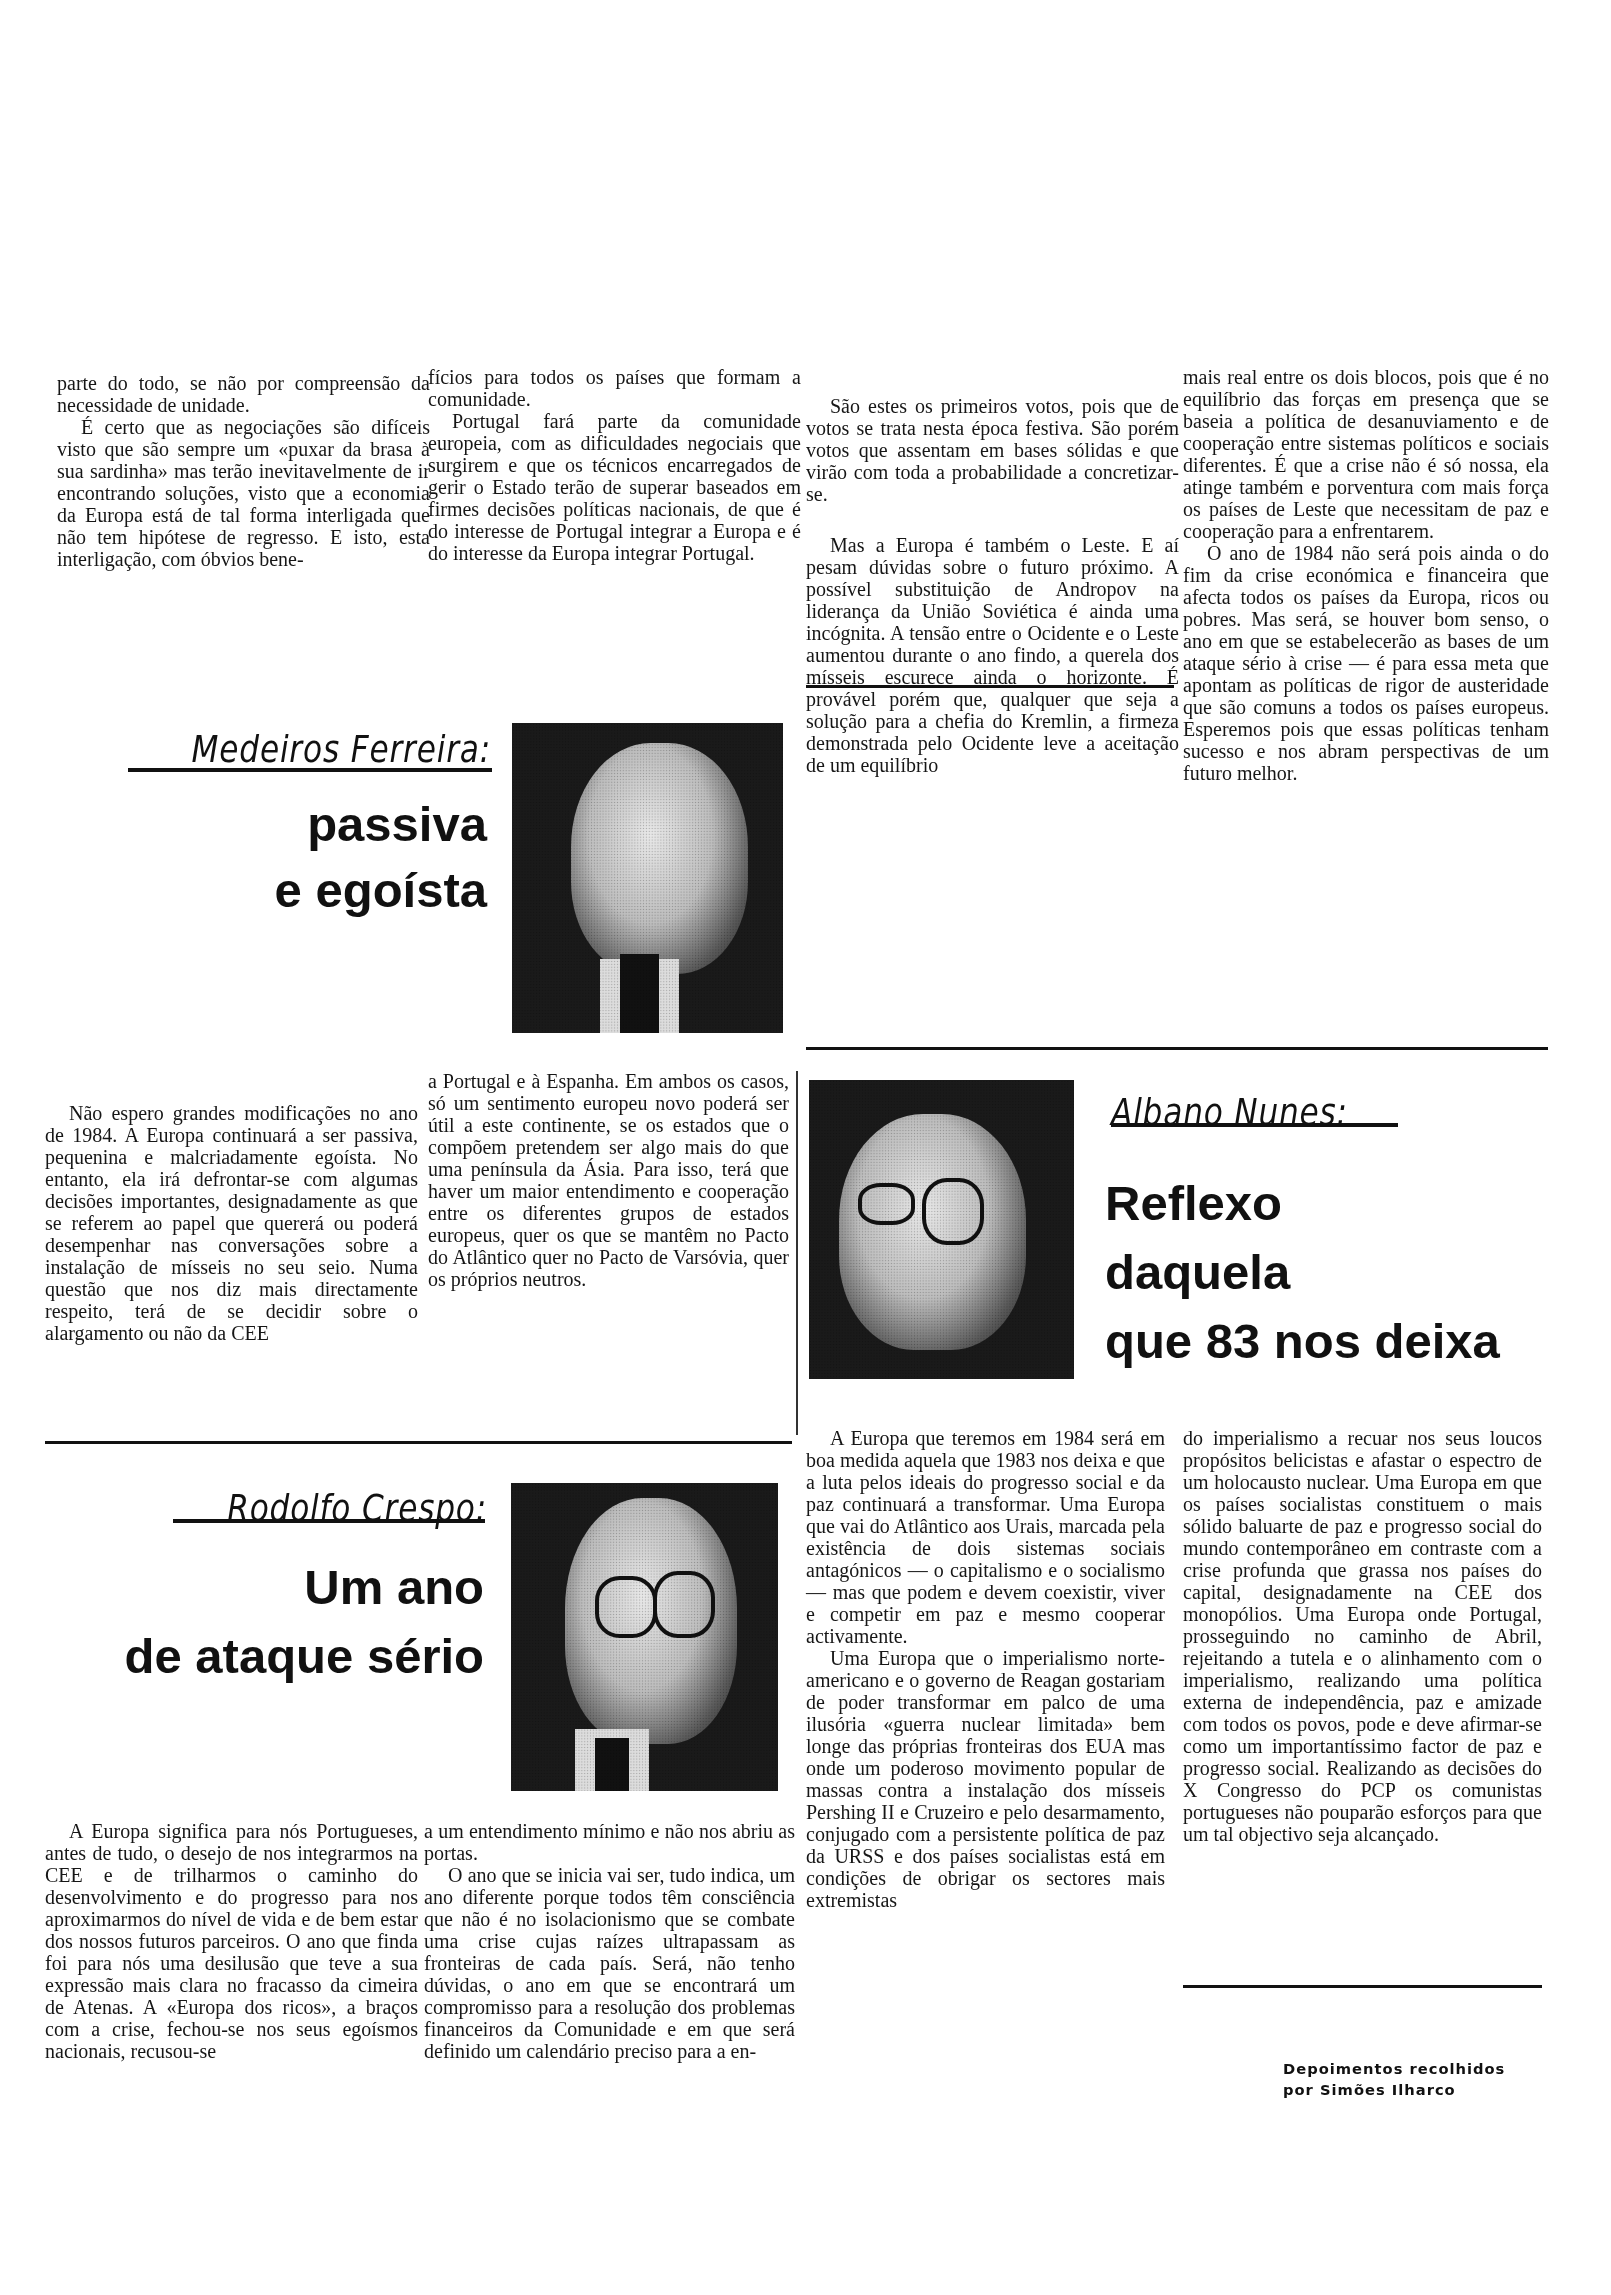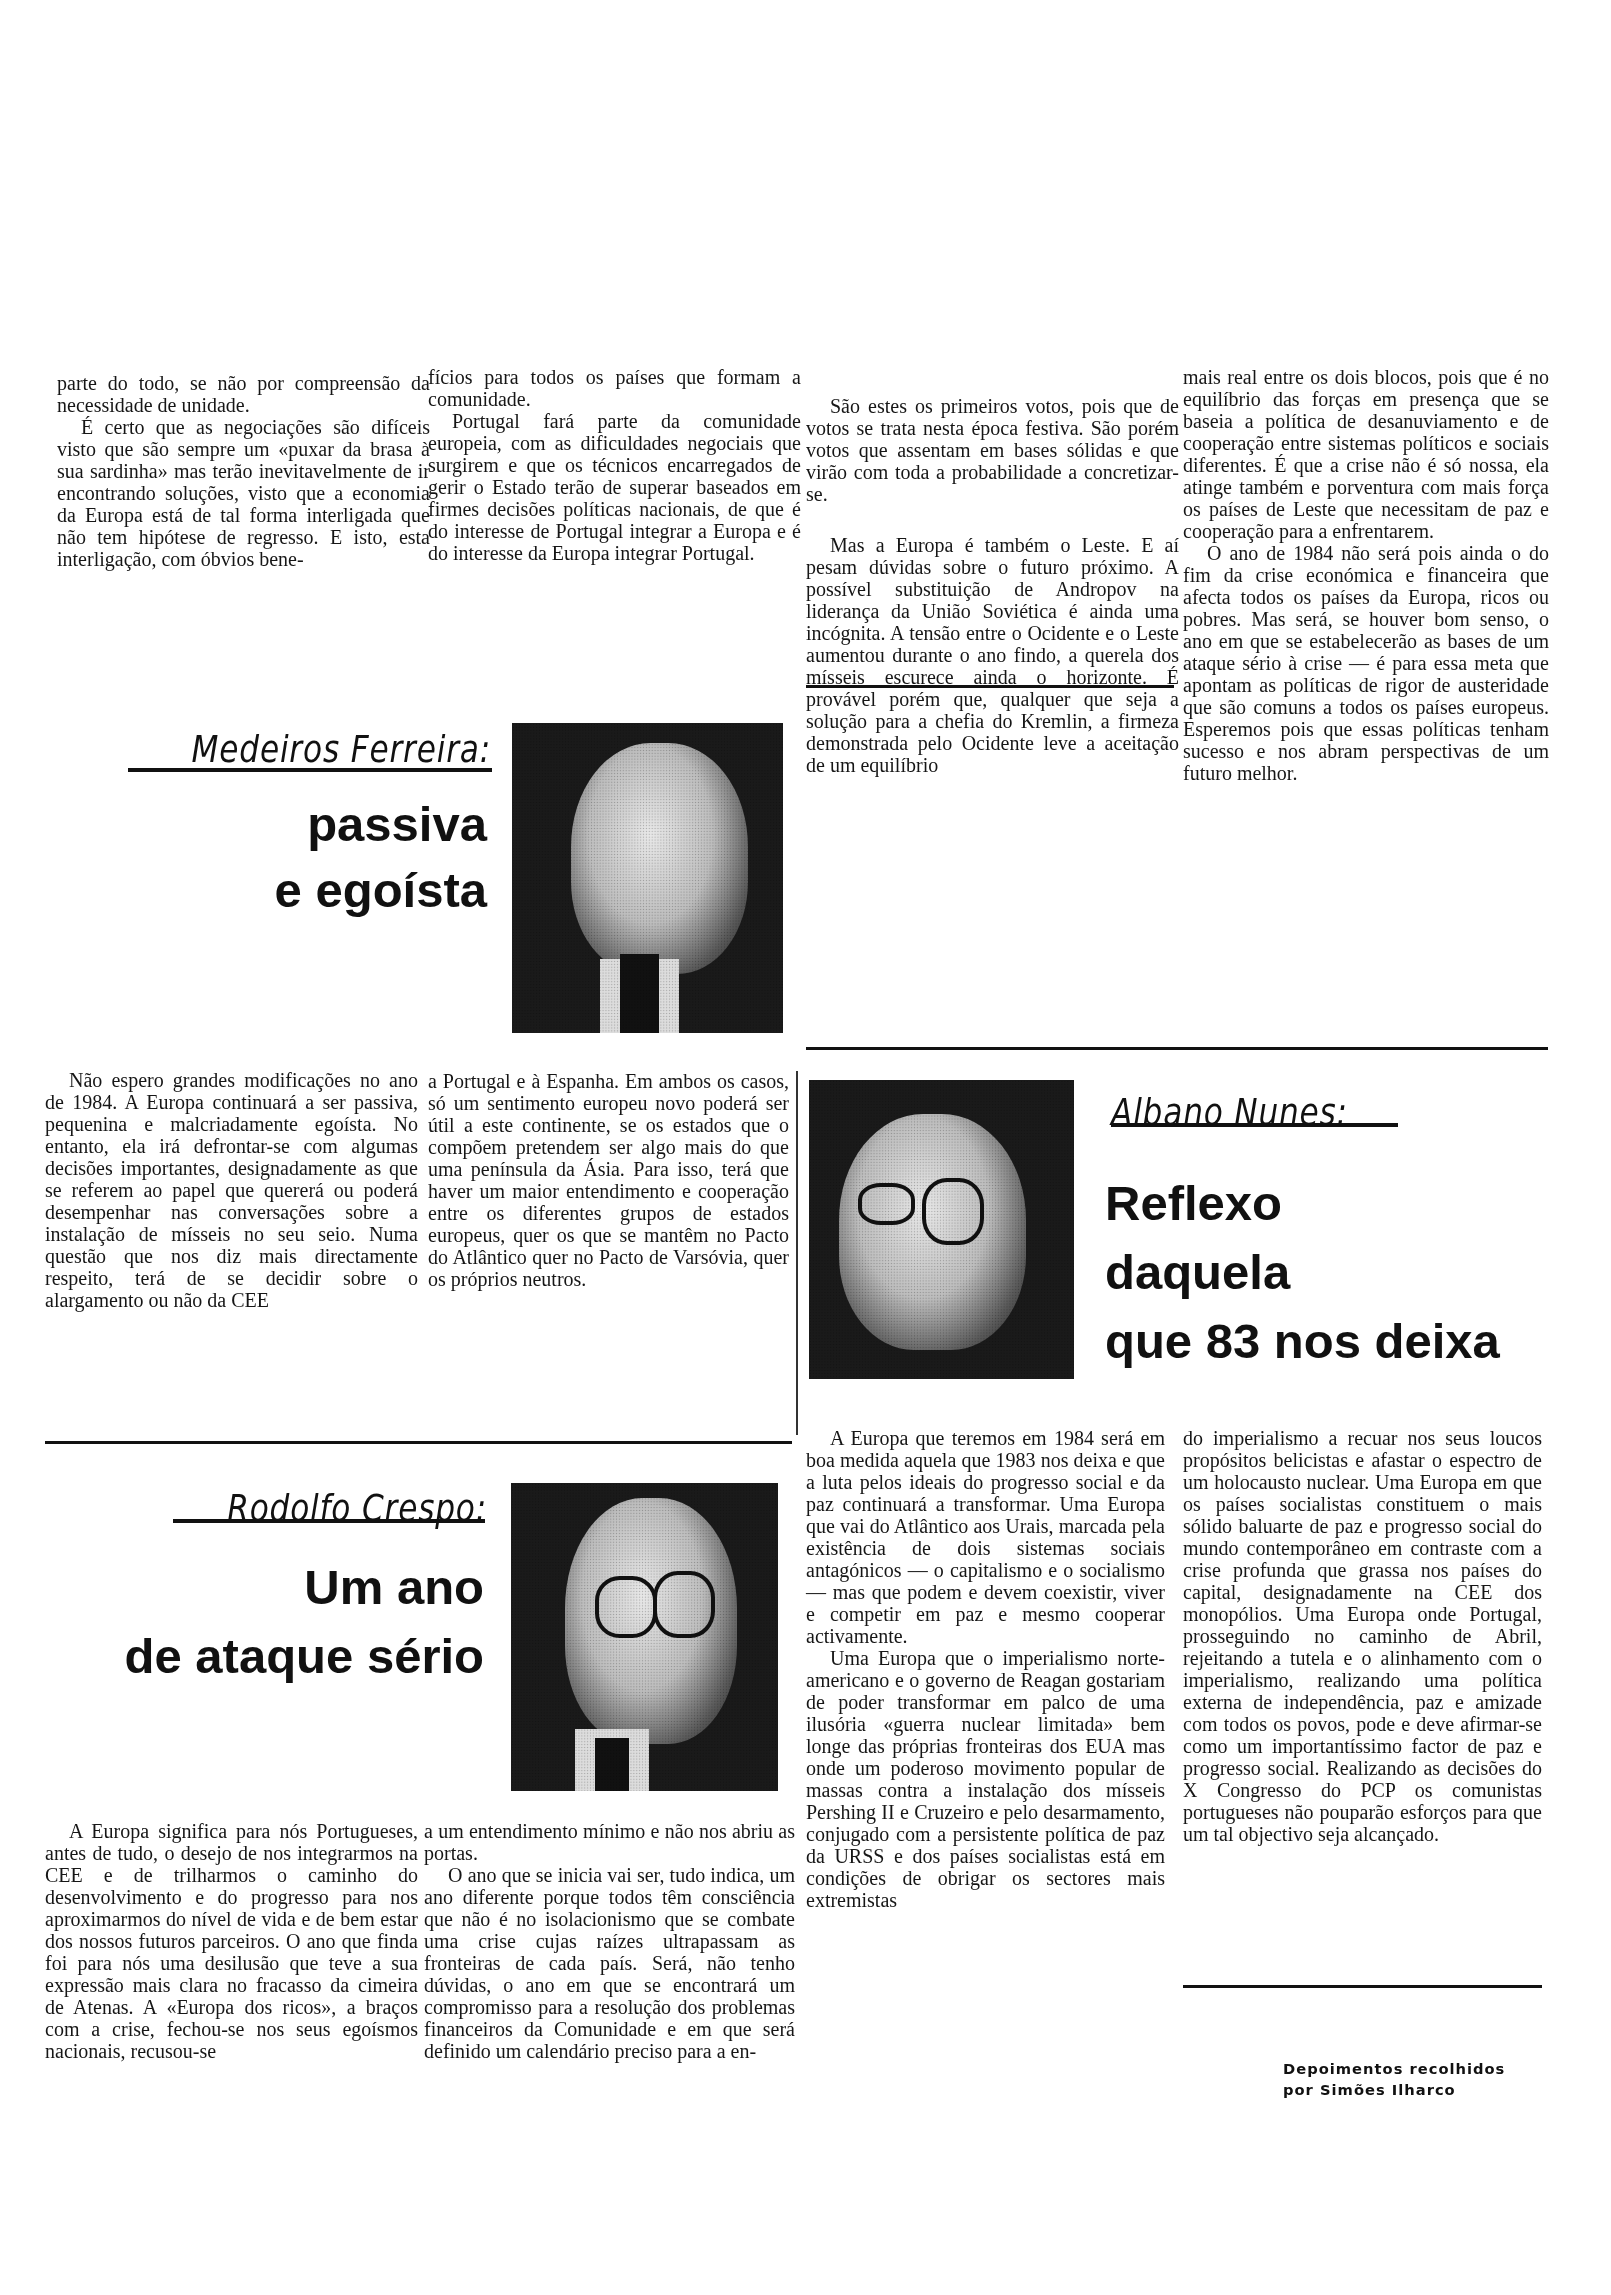--- a/index.html
+++ b/index.html
@@ -55,21 +55,21 @@
     <div>passiva</div>
     <div>e egoísta</div>
   </div>
   <div class="photo" style="left:512px; top:723px; width:271px; height:310px;">
     <div class="face" style="left:59px; top:19.7px; width:177px; height:231px;"></div>
     <div class="shirt" style="left:88px; top:236px; width:79px; height:74px;"></div>
     <div class="tie" style="left:108px; top:231px; width:39px; height:79px;"></div>
     <div class="halftone"></div>
   </div>
 
-  <div class="col" style="left:45px; top:1069px; width:373px;">
+  <div class="col" style="left:45px; top:1102px; width:373px;">
     <p class="indent">Não espero grandes modificações no ano de 1984. A Europa continuará a ser passiva, pequenina e malcriadamente egoísta. No entanto, ela irá defrontar-se com algumas decisões importantes, designadamente as que se referem ao papel que quererá ou poderá desempenhar nas conversações sobre a instalação de mísseis no seu seio. Numa questão que nos diz mais directamente respeito, terá de se decidir sobre o alargamento ou não da CEE</p>
   </div>
   <div class="col" style="left:428px; top:1070px; width:361px;">
     <p>a Portugal e à Espanha. Em ambos os casos, só um sentimento europeu novo poderá ser útil a este continente, se os estados que o compõem pretendem ser algo mais do que uma península da Ásia. Para isso, terá que haver um maior entendimento e cooperação entre os diferentes grupos de estados europeus, quer os que se mantêm no Pacto do Atlântico quer no Pacto de Varsóvia, quer os próprios neutros.</p>
   </div>
 
   <div class="rule thin" style="left:45px; top:1441px; width:747px;"></div>
   <div class="rule thin" style="left:806px; top:1047px; width:742px;"></div>
   <div class="vrule" style="left:796px; top:1071px; height:364px;"></div>
 

